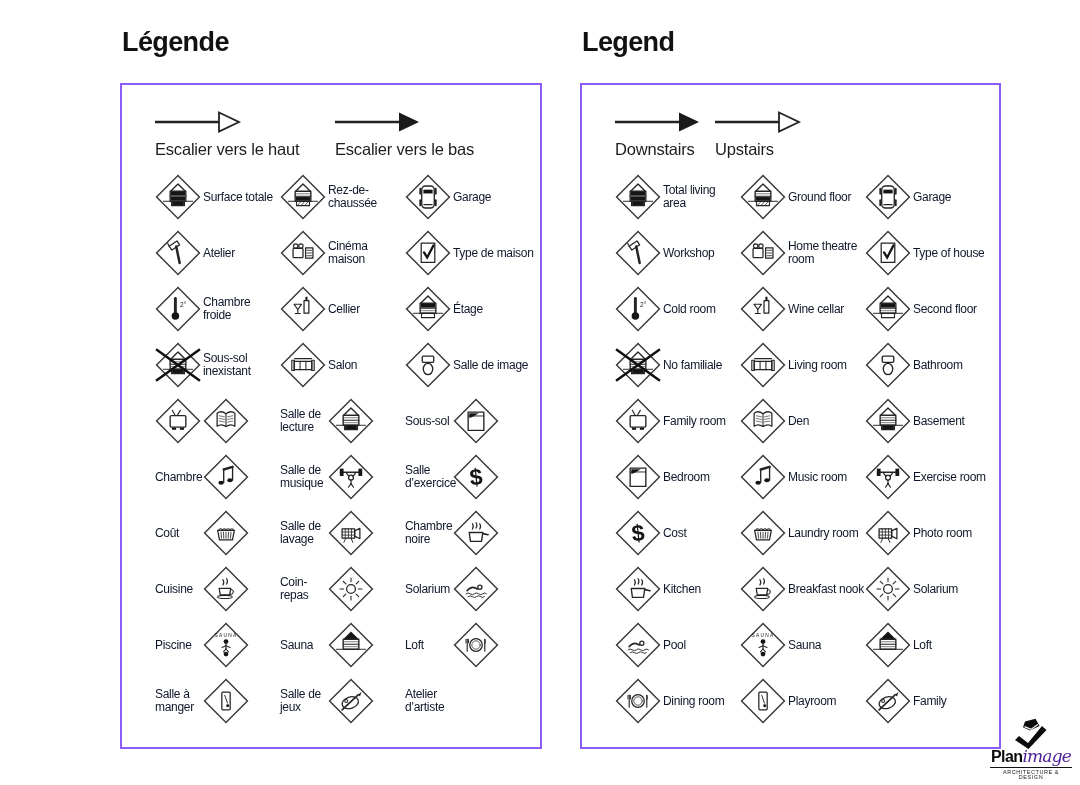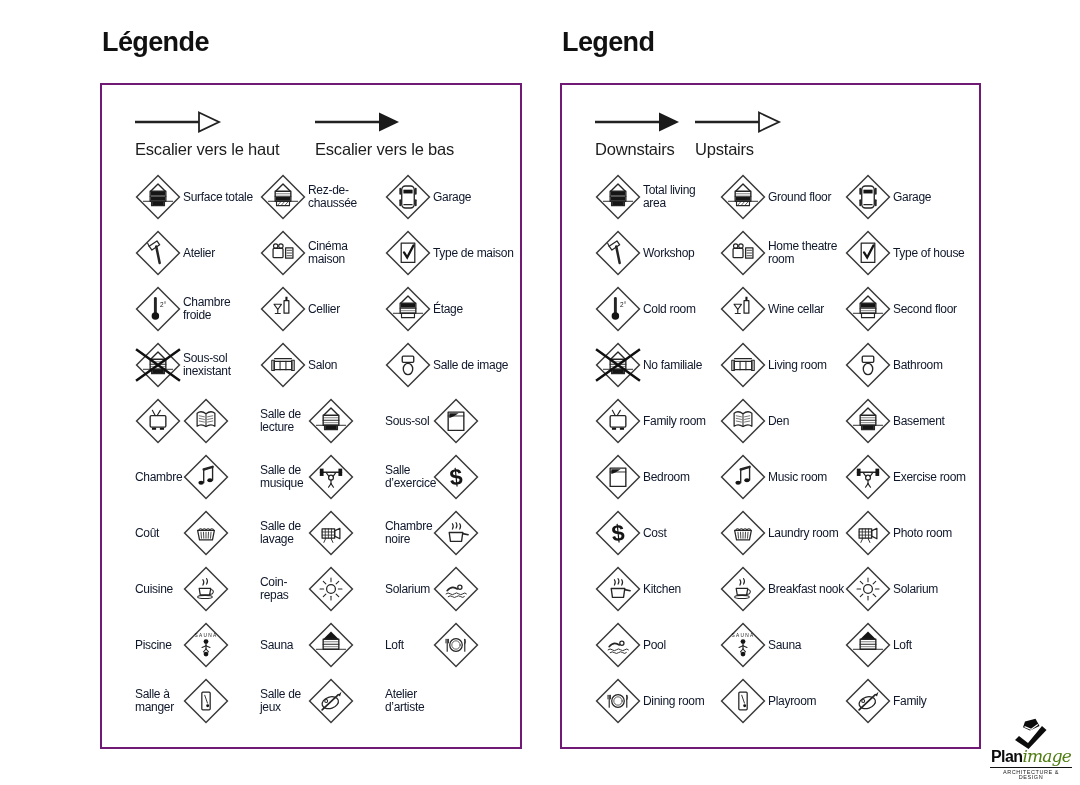--- a/index.html
+++ b/index.html
@@ -1,41 +1,41 @@
 <!DOCTYPE html>
 <html><head>
 <meta charset="utf-8">
 <style>
   html,body{margin:0;padding:0;}
   body{
     position:relative;width:1080px;height:785px;background:#ffffff;
     font-family:"Liberation Sans",sans-serif;color:#1a1a1a;overflow:hidden;
   }
-  .panel-wrap{position:absolute;top:2px;}
+  .panel-wrap{position:absolute;top:2px;margin-left:20px;}
   #p0{left:100px;width:422px;}
   #p1{left:560px;width:421px;}
   .ptitle{font-size:27px;font-weight:bold;letter-spacing:-0.6px;height:45px;
     display:flex;align-items:center;margin-left:2px;color:#111;}
-  .pbox{border:2px solid #701a75;height:666px;box-sizing:border-box;background:#fff;}
+  .pbox{border:2px solid #8b5cf6;height:666px;box-sizing:border-box;background:#fff;}
   .arrows{display:flex;padding:24px 0 0 33px;height:58px;}
   .arrow-item{display:flex;flex-direction:column;}
   #p0 .arrow-item{width:180px;}
   #p1 .arrow-item{width:100px;}
   .arrow-item svg{width:88px;height:26px;display:block;}
   .arrow-label{font-size:16.5px;margin-top:5px;white-space:nowrap;letter-spacing:-0.2px;color:#1d1d1d;}
   .grid{display:grid;grid-template-columns:48px 77px 48px 77px 48px 84px;
     padding-left:33px;margin-top:2px;}
   .grid>div{height:56px;display:flex;align-items:center;}
   .icon-cell svg{width:46px;height:46px;display:block;}
   .label-cell{font-size:12px;line-height:1.08;letter-spacing:-0.3px;color:#0f172a;overflow:visible;}
   .logo{position:absolute;left:986px;top:718px;width:90px;text-align:center;line-height:1;}
   .logo .emblem{display:block;margin:0 auto;}
   .brand{white-space:nowrap;display:block;margin-top:-2px;}
   .brand .b1{font-weight:800;font-size:16px;letter-spacing:-0.6px;color:#0c0c0c;}
-  .brand .b2{font-family:"DejaVu Serif",serif;font-style:italic;font-size:17px;letter-spacing:-0.8px;color:#4d7c0f;}
+  .brand .b2{font-family:"DejaVu Serif",serif;font-style:italic;font-size:17px;letter-spacing:-0.8px;color:#4c1d95;}
   .tagline{font-size:5.5px;letter-spacing:0.55px;color:#222;border-top:1px solid #111;
     margin:2px 4px 0 4px;padding-top:1.5px;}
 </style>
 </head>
 <body>
 
 <section class="panel-wrap" id="p0">
   <h1 class="ptitle">Légende</h1>
   <div class="pbox">
     <div class="arrows">

